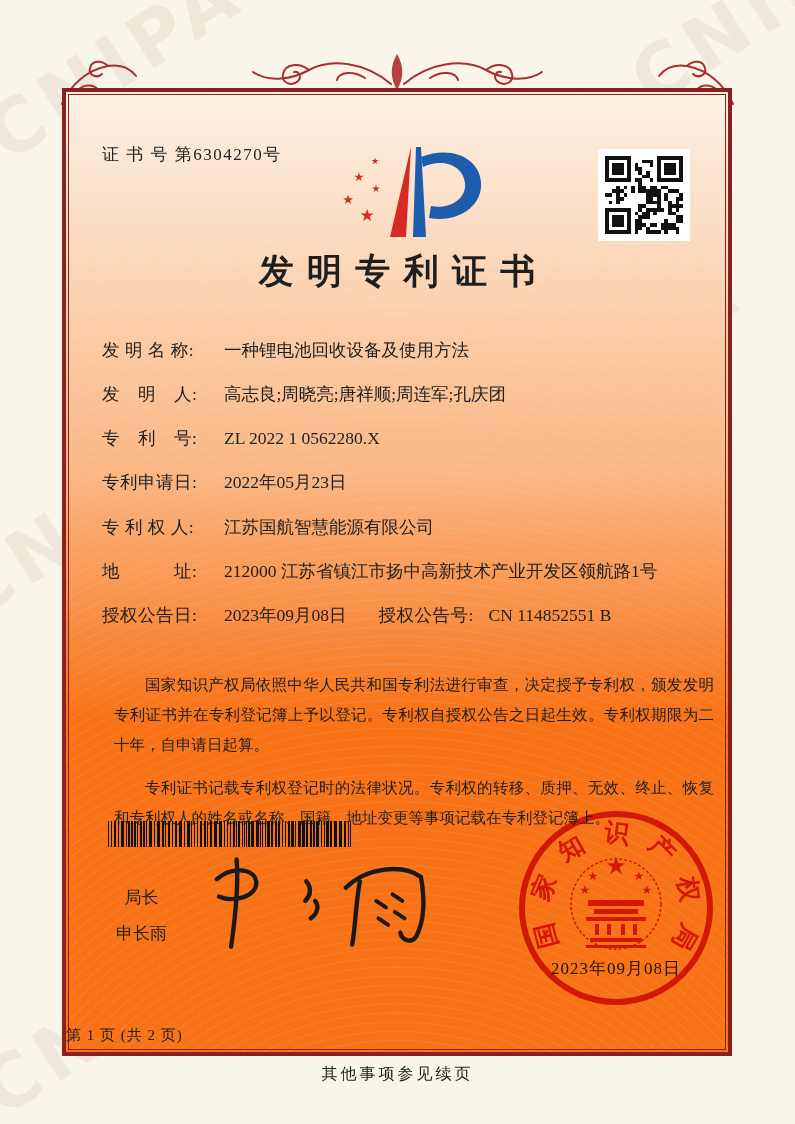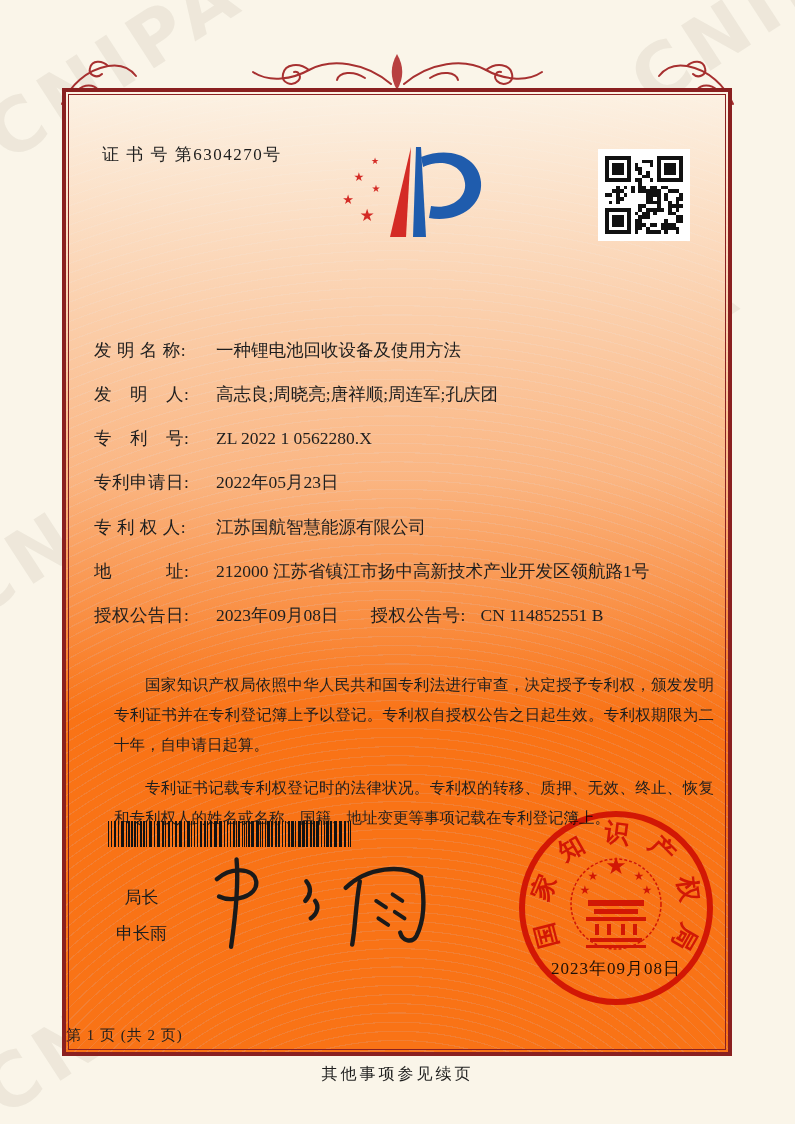--- a/index.html
+++ b/index.html
@@ -29,21 +29,21 @@
       repeating-radial-gradient(120% 95% at 50% 140%, rgba(222,158,128,0.28) 0 1px, rgba(222,158,128,0) 1px 8px);
   }
   .cert-no{position:absolute; left:36px; top:51px; font-size:17px; letter-spacing:1.5px;}
   .logo{position:absolute; left:263px; top:45px; width:162px; height:107px;}
   .qr-box{position:absolute; left:532px; top:57px; width:92px; height:92px; background:#fff; padding:0;}
   .qr-box svg{position:absolute; left:7px; top:7px;}
   .title{
     position:absolute; left:0; right:0; top:156px; text-align:center;
     font-size:35px; font-weight:700; letter-spacing:0.38em; text-indent:0.38em;
   }
-  .fields{position:absolute; left:28px; top:246px; width:624px; font-size:17.5px;}
+  .fields{position:absolute; left:36px; top:246px; width:624px; font-size:17.5px;}
   .frow{display:flex; margin-bottom:20px; line-height:1.38;}
   .flabel{flex:0 0 122px; white-space:pre; letter-spacing:0.5px;}
   .fvalue{flex:1;}
   .grant-pair2{margin-left:32px; display:flex;}
   .paragraphs{position:absolute; left:36px; top:566px; width:624px; font-size:15.5px; line-height:1.95; text-align:justify;}
   .paragraphs p{margin:12px; text-indent:2em;}
   .barcode{position:absolute; left:42px; top:729px; width:245px; height:26px;}
   .sig-block{position:absolute; left:50px; top:788px; font-size:17px; line-height:2.1; font-family:"Liberation Sans","DejaVu Sans",sans-serif;text-align:center;}
   .sig-hand{position:absolute; left:140px; top:760px; width:240px; height:100px;}
   .seal{position:absolute; left:450px; top:716px; width:200px; height:200px; mix-blend-mode:multiply; opacity:0.95;}
@@ -133,20 +133,21 @@
             <rect x="15" y="1" width="5" height="5" fill="#fff"></rect>
             <rect x="16" y="2" width="3" height="3" fill="#111"></rect>
           <rect x="0" y="14" width="7" height="7" fill="#111"></rect>
             <rect x="1" y="15" width="5" height="5" fill="#fff"></rect>
             <rect x="2" y="16" width="3" height="3" fill="#111"></rect>
         </g>
         <path class="modules" d="M10 1h1v1h-1zM11 1h1v1h-1zM12 1h1v1h-1zM8 2h1v1h-1zM12 2h1v1h-1zM8 3h1v1h-1zM9 3h1v1h-1zM9 4h1v1h-1zM11 4h1v1h-1zM10 5h1v1h-1zM11 5h1v1h-1zM8 6h1v1h-1zM9 6h1v1h-1zM12 6h1v1h-1zM9 7h1v1h-1zM3 8h1v1h-1zM5 8h1v1h-1zM7 8h1v1h-1zM9 8h1v1h-1zM10 8h1v1h-1zM12 8h1v1h-1zM13 8h1v1h-1zM15 8h1v1h-1zM16 8h1v1h-1zM2 9h1v1h-1zM3 9h1v1h-1zM4 9h1v1h-1zM7 9h1v1h-1zM9 9h1v1h-1zM10 9h1v1h-1zM11 9h1v1h-1zM12 9h1v1h-1zM13 9h1v1h-1zM14 9h1v1h-1zM17 9h1v1h-1zM18 9h1v1h-1zM19 9h1v1h-1zM0 10h1v1h-1zM1 10h1v1h-1zM3 10h1v1h-1zM5 10h1v1h-1zM11 10h1v1h-1zM12 10h1v1h-1zM13 10h1v1h-1zM14 10h1v1h-1zM16 10h1v1h-1zM20 10h1v1h-1zM3 11h1v1h-1zM4 11h1v1h-1zM11 11h1v1h-1zM12 11h1v1h-1zM14 11h1v1h-1zM16 11h1v1h-1zM19 11h1v1h-1zM20 11h1v1h-1zM1 12h1v1h-1zM3 12h1v1h-1zM11 12h1v1h-1zM12 12h1v1h-1zM13 12h1v1h-1zM14 12h1v1h-1zM17 12h1v1h-1zM19 12h1v1h-1zM9 13h1v1h-1zM10 13h1v1h-1zM14 13h1v1h-1zM17 13h1v1h-1zM18 13h1v1h-1zM19 13h1v1h-1zM20 13h1v1h-1zM9 14h1v1h-1zM11 14h1v1h-1zM12 14h1v1h-1zM13 14h1v1h-1zM14 14h1v1h-1zM15 14h1v1h-1zM17 14h1v1h-1zM19 14h1v1h-1zM8 15h1v1h-1zM10 15h1v1h-1zM11 15h1v1h-1zM13 15h1v1h-1zM17 15h1v1h-1zM18 15h1v1h-1zM9 16h1v1h-1zM10 16h1v1h-1zM11 16h1v1h-1zM19 16h1v1h-1zM20 16h1v1h-1zM8 17h1v1h-1zM9 17h1v1h-1zM16 17h1v1h-1zM19 17h1v1h-1zM20 17h1v1h-1zM8 18h1v1h-1zM9 18h1v1h-1zM10 18h1v1h-1zM12 18h1v1h-1zM13 18h1v1h-1zM15 18h1v1h-1zM16 18h1v1h-1zM17 18h1v1h-1zM18 18h1v1h-1zM8 19h1v1h-1zM9 19h1v1h-1zM11 19h1v1h-1zM15 19h1v1h-1zM16 19h1v1h-1zM17 19h1v1h-1zM18 19h1v1h-1zM19 19h1v1h-1zM8 20h1v1h-1zM11 20h1v1h-1zM12 20h1v1h-1zM13 20h1v1h-1zM14 20h1v1h-1zM16 20h1v1h-1zM19 20h1v1h-1z" fill="#111"></path>
       </svg>
     </div>
 
+    <div class="title">发明专利证书</div>
 
     <div class="fields">
       <div class="frow">
         <span class="flabel">发 明 名 称:</span>
         <span class="fvalue">一种锂电池回收设备及使用方法</span>
       </div>
       <div class="frow">
         <span class="flabel">发　明　人:</span>
         <span class="fvalue">高志良;周晓亮;唐祥顺;周连军;孔庆团</span>
       </div>

